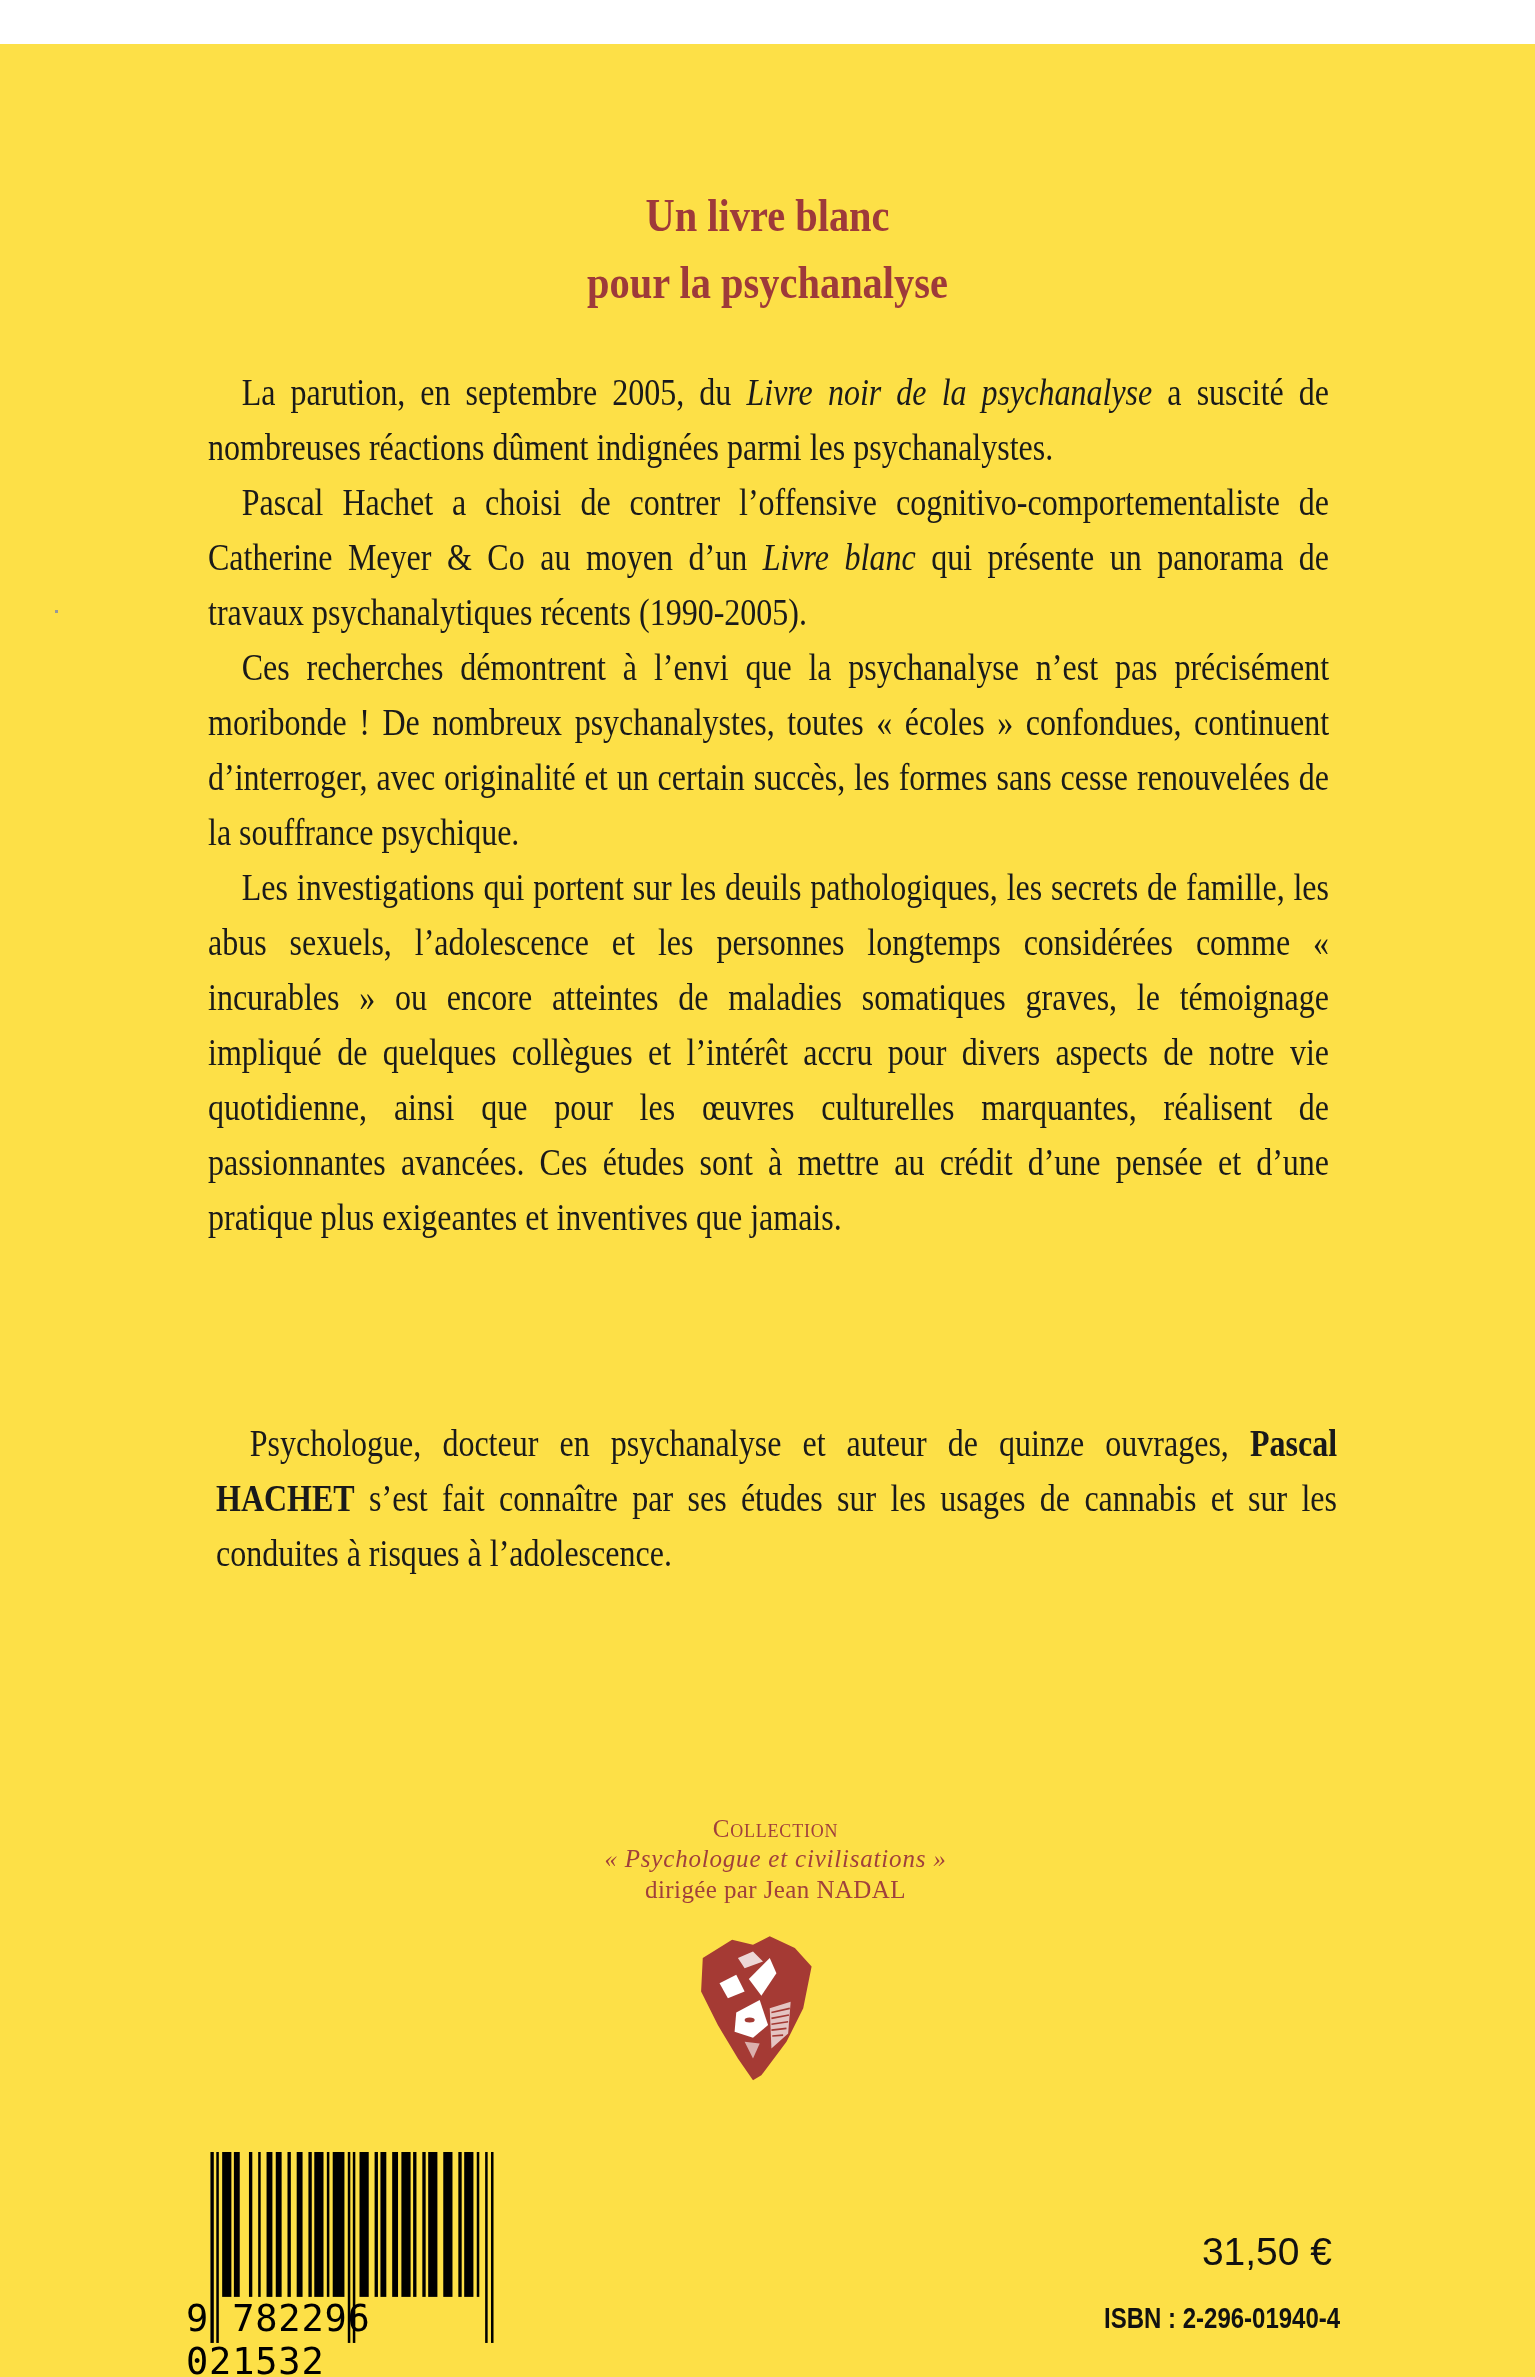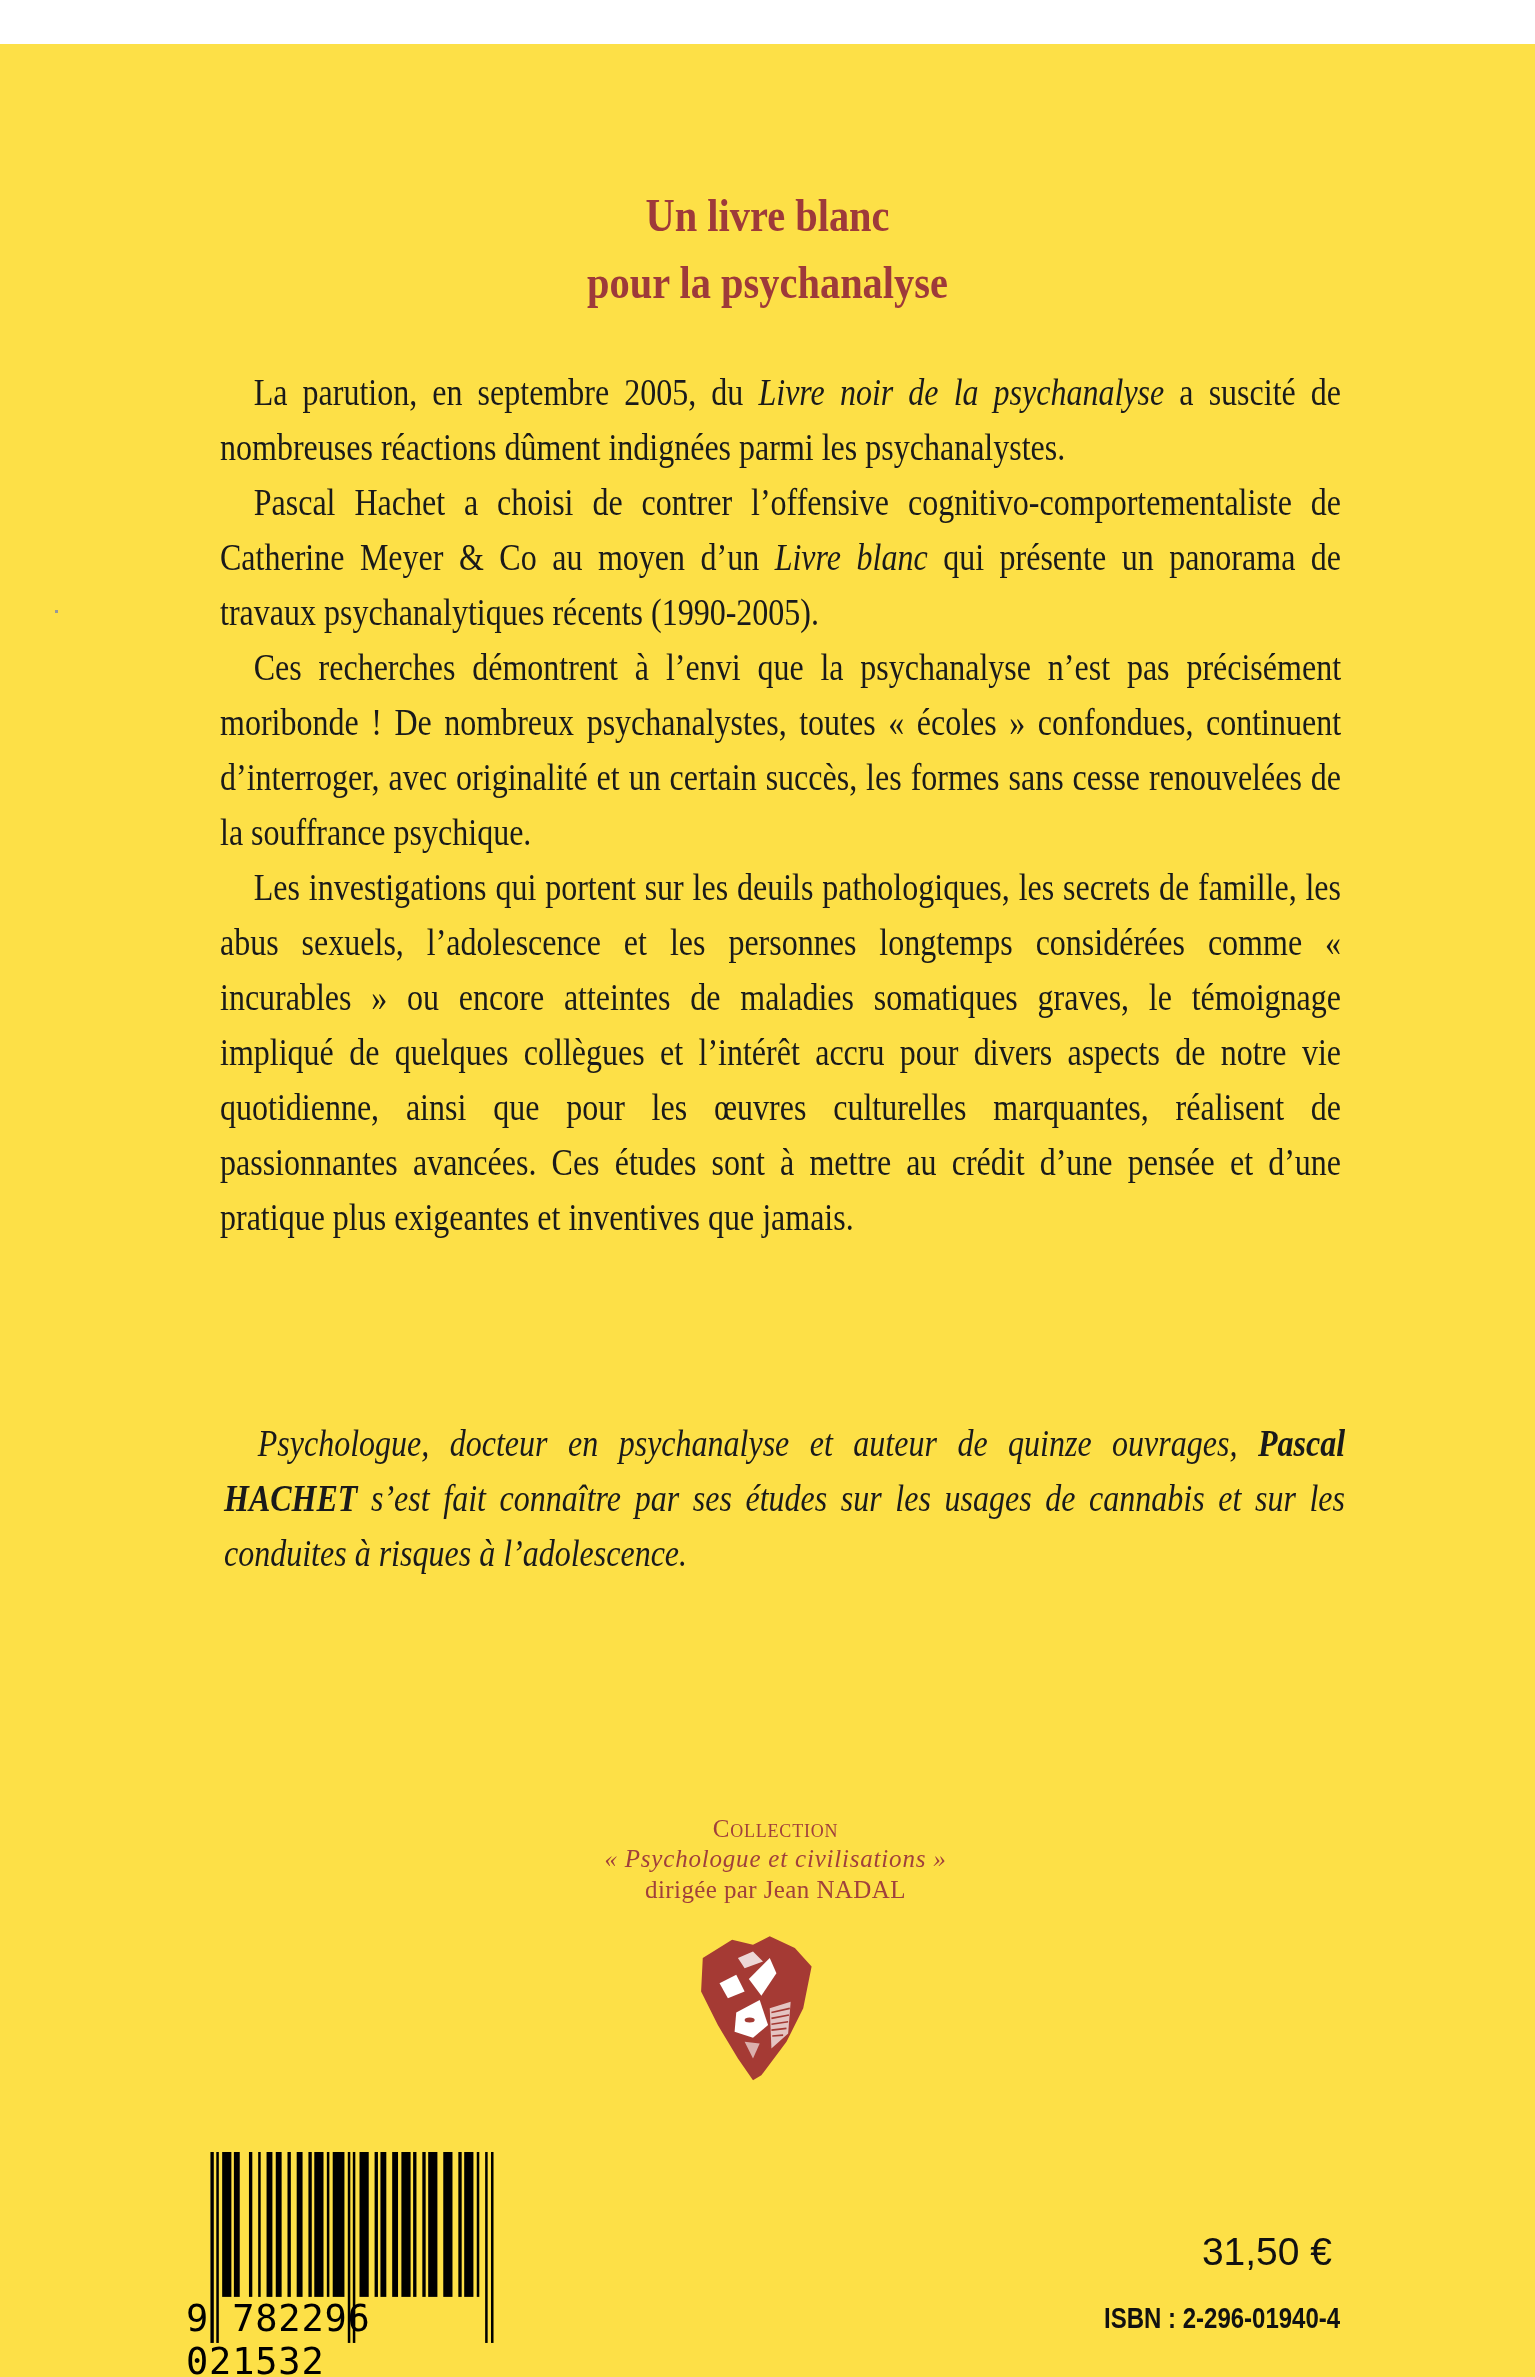--- a/index.html
+++ b/index.html
@@ -9,33 +9,33 @@
     .title {
       position: absolute; left: 0; width: 1535px; top: 138px;
       text-align: center; color: #9e3a3a;
       font-family: "Liberation Serif", serif; font-weight: bold;
       font-size: 47px; line-height: 67px;
       transform: scaleX(0.86); transform-origin: center top;
     }
     .title div { display: block; }
 
     .body-block {
-      position: absolute; left: 220px; width: 1121px; top: 321px;
+      position: absolute; left: 208px; width: 1121px; top: 321px;
       font-family: "Liberation Serif", serif; color: #1a1a1a;
       font-size: 37px; line-height: 55px;
       text-align: justify;
     }
     .body-inner { width: 1296px; transform: scaleX(0.865); transform-origin: left top; }
     .para { text-indent: 39px; margin: 0; text-align: justify; }
     .para em, .bio em { font-style: italic; }
 
     .bio {
-      position: absolute; left: 224px; top: 1372px;
+      position: absolute; left: 216px; top: 1372px;
       font-family: "Liberation Serif", serif; color: #1a1a1a;
-      font-size: 37px; line-height: 55px; font-style: italic;
+      font-size: 37px; line-height: 55px; 
     }
     .bio-inner { width: 1296px; transform: scaleX(0.865); transform-origin: left top; text-align: justify; text-indent: 39px; }
     .bio b { font-weight: bold; }
 
     .collection {
       position: absolute; left: 8px; width: 1535px; top: 1770px;
       text-align: center; color: #a0403c;
       font-family: "Liberation Serif", serif;
     }
     .collection .c-label { font-size: 25px; letter-spacing: 0.8px; line-height: 30px; font-variant: small-caps; }

